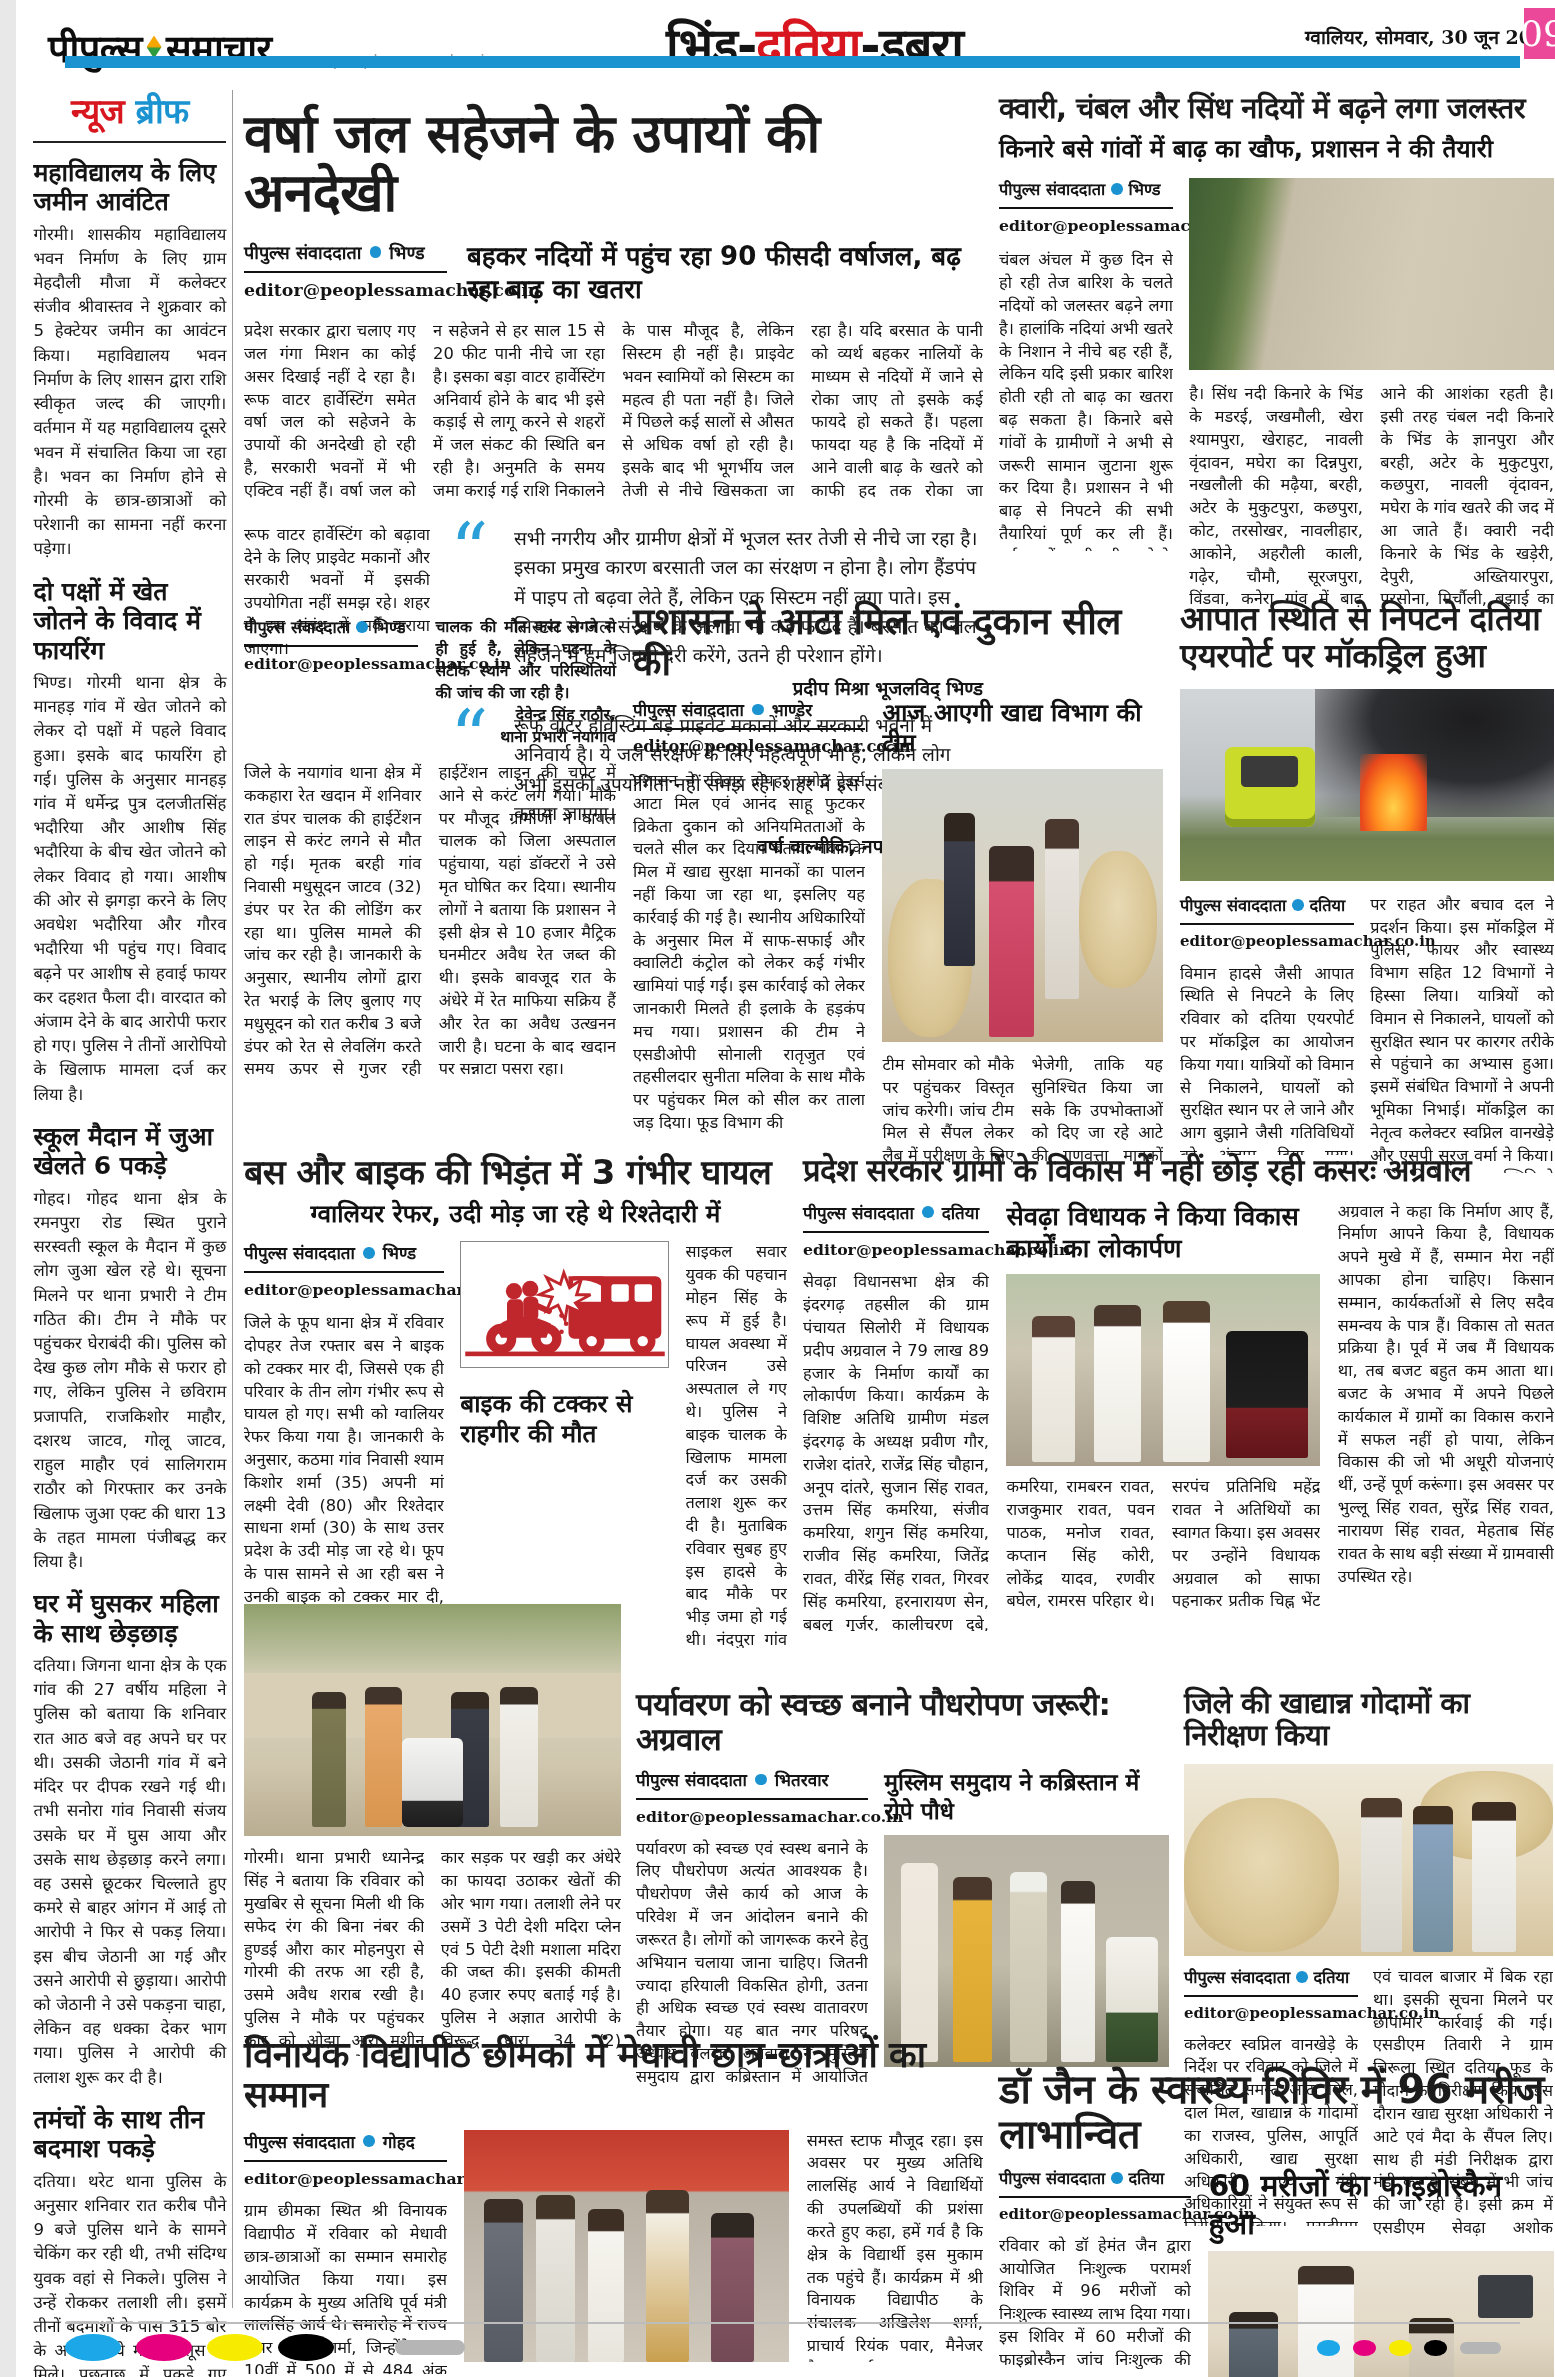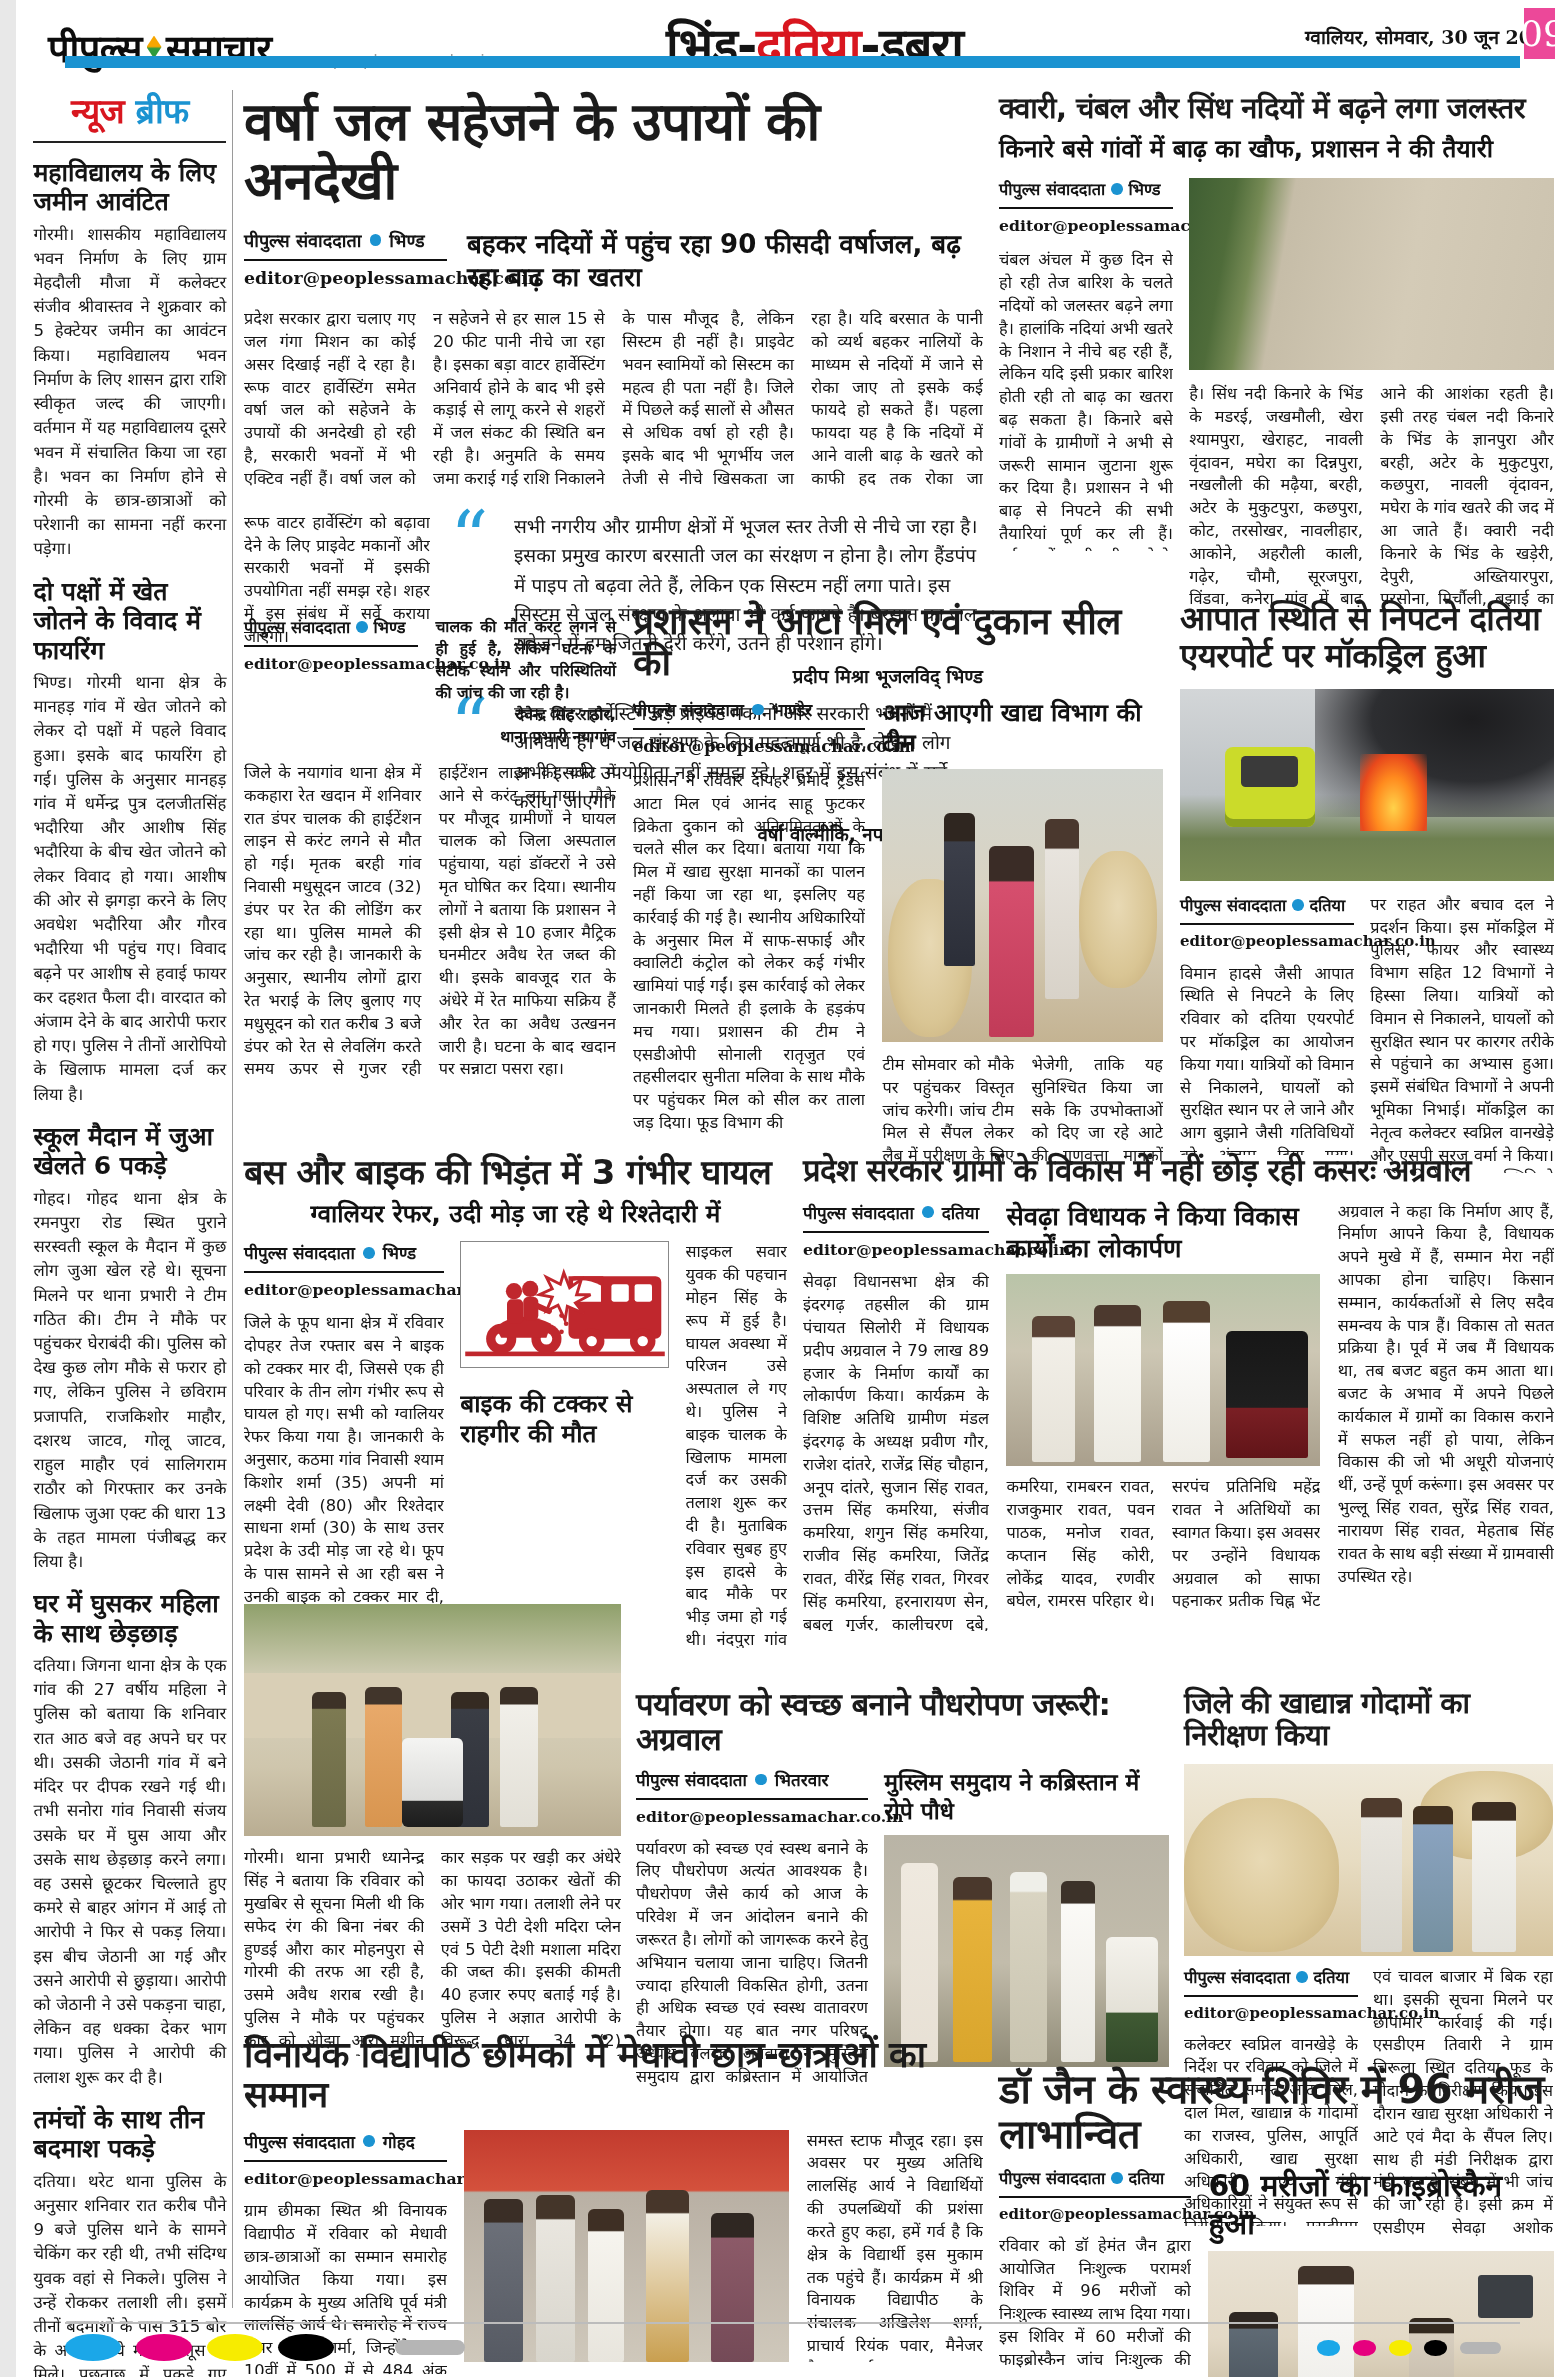--- a/index.html
+++ b/index.html
@@ -104,21 +104,21 @@
       <div class="brief-b">दतिया। जिगना थाना क्षेत्र के एक गांव की 27 वर्षीय महिला ने पुलिस को बताया कि शनिवार रात आठ बजे वह अपने घर पर थी। उसकी जेठानी गांव में बने मंदिर पर दीपक रखने गई थी। तभी सनोरा गांव निवासी संजय उसके घर में घुस आया और उसके साथ छेड़छाड़ करने लगा। वह उससे छूटकर चिल्लाते हुए कमरे से बाहर आंगन में आई तो आरोपी ने फिर से पकड़ लिया। इस बीच जेठानी आ गई और उसने आरोपी से छुड़ाया। आरोपी को जेठानी ने उसे पकड़ना चाहा, लेकिन वह धक्का देकर भाग गया। पुलिस ने आरोपी की तलाश शुरू कर दी है।</div>
     </div>
     <div>
       <div class="brief-h">तमंचों के साथ तीन बदमाश पकड़े</div>
       <div class="brief-b">दतिया। थरेट थाना पुलिस के अनुसार शनिवार रात करीब पौने 9 बजे पुलिस थाने के सामने चेकिंग कर रही थी, तभी संदिग्ध युवक वहां से निकले। पुलिस ने उन्हें रोककर तलाशी ली। इसमें तीनों बदमाशों के पास 315 बोर के अवैध तमंचे मय कारतूस के मिले। पूछताछ में पकड़े गए बदमाशों ने अपने नाम मौसम खां पुत्र जाकिर खां 20 वर्ष, रमाकांत पुत्र कृष्णकांत 26 वर्ष तथा सिद्धार्थ पुत्र गुलाब सिंह परिहार 19 वर्ष निवास ग्राम जौनियां थाना इंदरगढ़ बताए। पुलिस ने तमंचे जब्त कर आरोपियों के खिलाफ आर्म्स एक्ट के मामले दर्ज किए हैं।</div>
     </div>
 
   </div>
   <div class="abs vrule" style="left:216px;top:90px;height:2218px;"></div>
 
-  <div class="abs" style="left:228px;top:92px;width:739px;">
+  <div class="abs" style="left:228px;top:104px;width:739px;">
     <div class="headline" style="font-size:53px;">वर्षा जल सहेजने के उपायों की अनदेखी</div>
     <div style="display:flex;gap:20px;margin-top:17.4px;">
       <div style="width:203px;flex:0 0 auto;">
         <div class="byline">
           <span>पीपुल्स संवाददाता</span>
           <span class="bdot"></span>
           <span>भिण्ड</span>
         </div>
         <div class="email">editor@peoplessamachar.co.in</div>
       </div>

